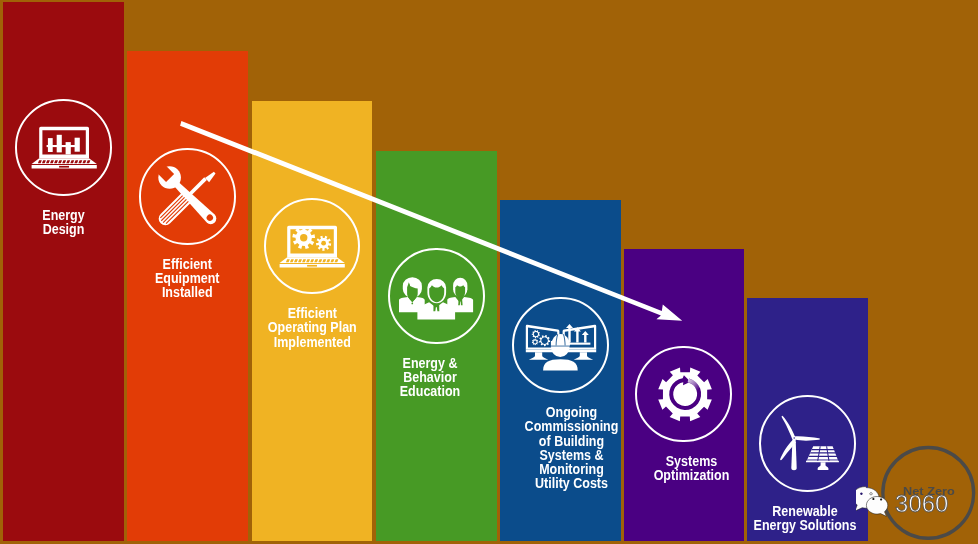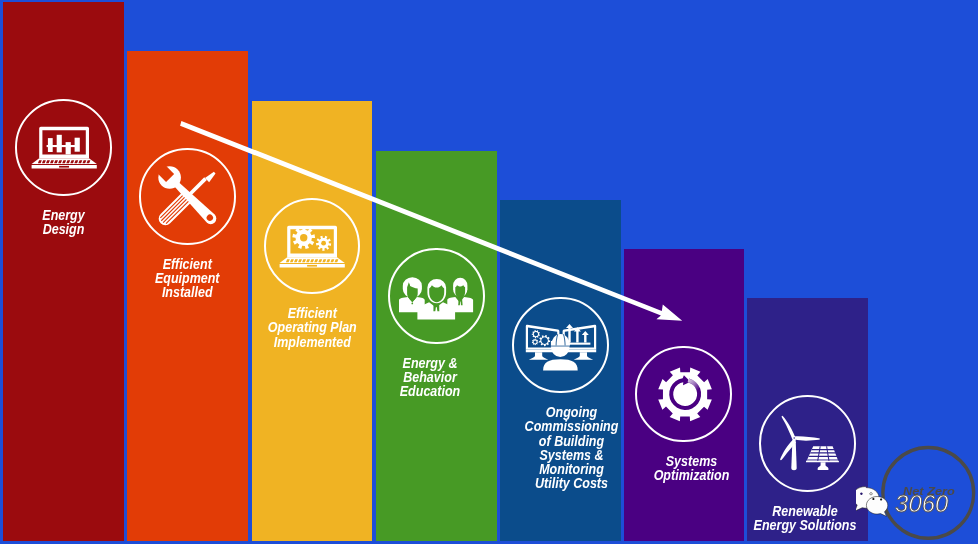--- a/index.html
+++ b/index.html
@@ -1,19 +1,19 @@
 <!DOCTYPE html>
 <html><head>
 <meta charset="utf-8">
 <title>Energy Efficiency Measures</title>
 <style>
   html,body{margin:0;padding:0;}
   body{width:978px;height:544px;background:#ffffff;overflow:hidden;
        font-family:"Liberation Sans",sans-serif;}
-  #stage{position:relative;width:978px;height:544px;overflow:hidden;background:#1d4ed8;font-style:italic;}
+  #stage{position:relative;width:978px;height:544px;overflow:hidden;background:#a16207;}
   .bargroup{position:static;}
   .bar{position:absolute;}
   .blabel{position:absolute;color:#fff;font-weight:700;text-align:center;
           font-size:14.1px;line-height:14.15px;white-space:nowrap;}
   .blabel .lline{transform:scaleX(0.887);}
   .ring{position:absolute;border-radius:50%;border:2.7px solid #fff;box-sizing:border-box;}
   .icon{position:absolute;}
   .icon svg{display:block;}
   #arrowlayer{position:absolute;left:0;top:0;}
   #wm{position:absolute;left:856px;top:441px;}

